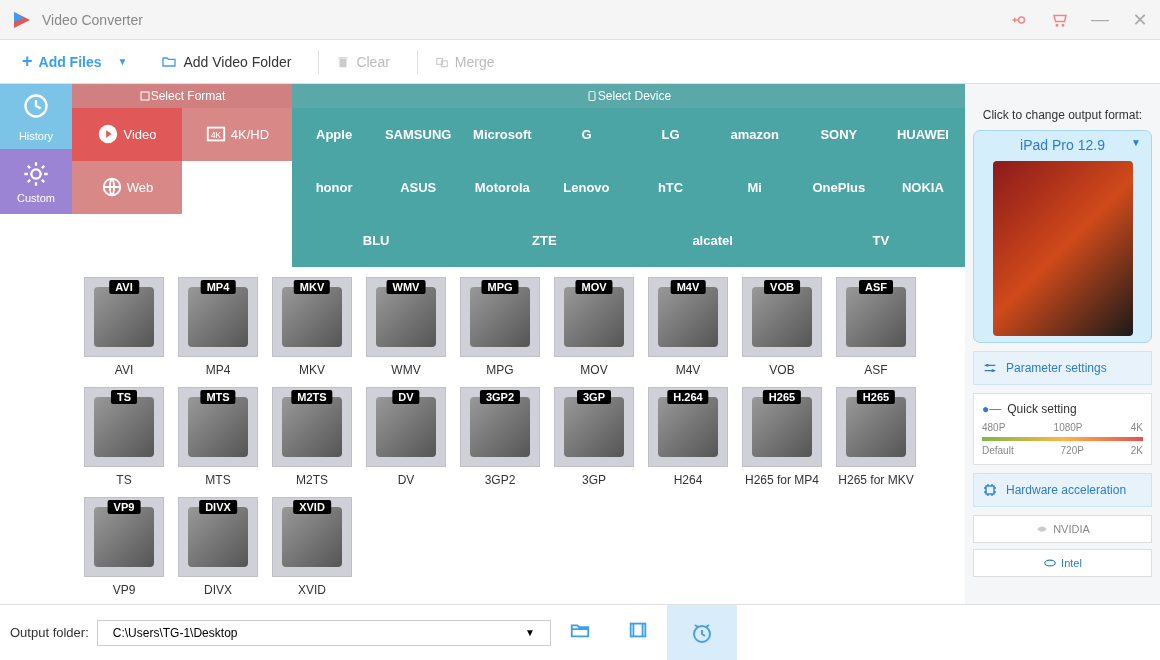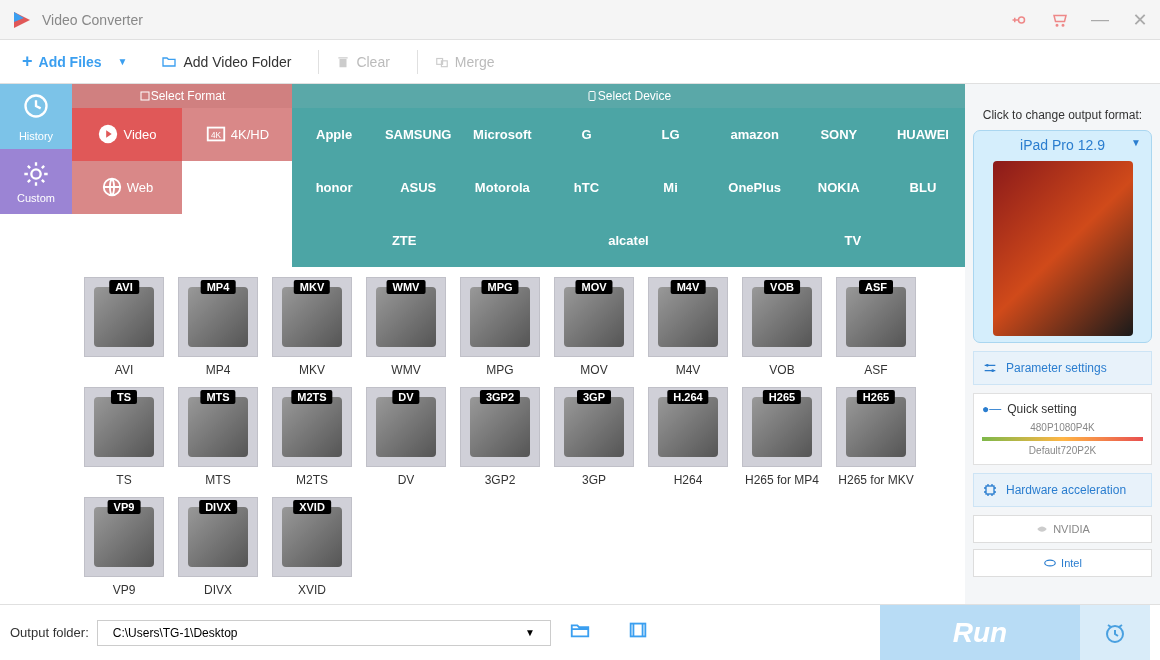--- a/index.html
+++ b/index.html
@@ -61,21 +61,21 @@
 
 .rightpanel { width: 195px; background: #f4f6f8; padding: 8px; display: flex; flex-direction: column; gap: 8px; font-size: 12px; }
 .rightpanel .hint { text-align: center; color: #333; margin-top: 16px; }
 .rightpanel .preview { background: #d5eefc; border: 1px solid #aad6f0; border-radius: 7px; padding: 6px; }
 .rightpanel .preview .ptitle { color: #2a7dcf; text-align: center; font-size: 14px; position: relative; }
 .rightpanel .preview .ptitle .dd { position: absolute; right: 4px; color: #2a7dcf; font-size: 10px; }
 .rightpanel .preview .pimg { width: 140px; height: 175px; background: #000; margin: 8px auto 0; border-radius: 4px; }
 .rightpanel .pbtn { background: #e8f2fa; border: 1px solid #cde4f5; padding: 8px; display: flex; align-items: center; gap: 8px; color: #2a7dcf; cursor: pointer; }
 .rightpanel .section { background: #fff; border: 1px solid #e0e0e0; padding: 8px; }
 .rightpanel .qslabel { display: flex; align-items: center; gap: 6px; color: #333; margin-bottom: 6px; }
-.rightpanel .qsticks { display: flex; justify-content: center; font-size: 10px; color: #888; }
+.rightpanel .qsticks { display: flex; justify-content: space-between; font-size: 10px; color: #888; }
 .rightpanel .qsline { height: 4px; background: linear-gradient(90deg, #7eb84a, #ffb545, #e85050); margin: 4px 0; position: relative; }
 .rightpanel .hwrow { display: flex; gap: 6px; flex-direction: column; }
 .rightpanel .hwchip { flex: 1; background: #fff; border: 1px solid #ddd; padding: 6px 4px; display: flex; align-items: center; justify-content: center; gap: 4px; font-size: 11px; color: #888; }
 .rightpanel .hwchip.intel { color: #2a7dcf; }
 
 
 .bottombar { height: 56px; background: #fff; border-top: 1px solid #e0e0e0; display: flex; align-items: center; padding: 0 10px; }
 .bottombar .lbl { font-size: 13px; color: #333; margin-right: 8px; }
 .bottombar .pathbox { width: 454px; height: 26px; border: 1px solid #ccc; padding: 0 15px; font-size: 12px; display: flex; align-items: center; justify-content: space-between; }
 .bottombar .picon { margin: 0 18px; color: #3b9ff0; cursor: pointer; font-size: 20px; }
@@ -226,20 +226,23 @@
           <div class="cat-cell dev">
             <span class="dev-label">honor</span>
           </div>
           <div class="cat-cell dev">
             <span class="dev-label">ASUS</span>
           </div>
           <div class="cat-cell dev">
             <span class="dev-label">Motorola</span>
           </div>
           <div class="cat-cell dev">
+            <span class="dev-label">Lenovo</span>
+          </div>
+          <div class="cat-cell dev">
             <span class="dev-label">hTC</span>
           </div>
           <div class="cat-cell dev">
             <span class="dev-label">Mi</span>
           </div>
           <div class="cat-cell dev">
             <span class="dev-label">OnePlus</span>
           </div>
           <div class="cat-cell dev">
             <span class="dev-label">NOKIA</span>
@@ -480,22 +483,19 @@
     <svg width="22" height="22" viewBox="0 0 24 24">
         <path fill="none" stroke="#3b9ff0" stroke-width="2" d="M3 7h6l2 2h10v10H3z M3 11h18"></path>
       </svg>
   </span>
   <span class="picon">
     <svg width="22" height="22" viewBox="0 0 24 24">
         <rect x="4" y="5" width="16" height="14" fill="none" stroke="#3b9ff0" stroke-width="2"></rect>
         <path d="M7 5v14M17 5v14" stroke="#3b9ff0" stroke-width="2"></path>
       </svg>
   </span>
-  <div class="run">
-      <span>Run</span>
-    </div>
   <div class="clock">
     <svg width="24" height="24" viewBox="0 0 24 24">
         <circle cx="12" cy="13" r="8" fill="none" stroke="#4aa0e0" stroke-width="2"></circle>
         <path d="M12 9v4l3 2M5 4l3 2M19 4l-3 2" fill="none" stroke="#4aa0e0" stroke-width="2"></path>
       </svg>
   </div>
 </div>
 
 </body></html>

